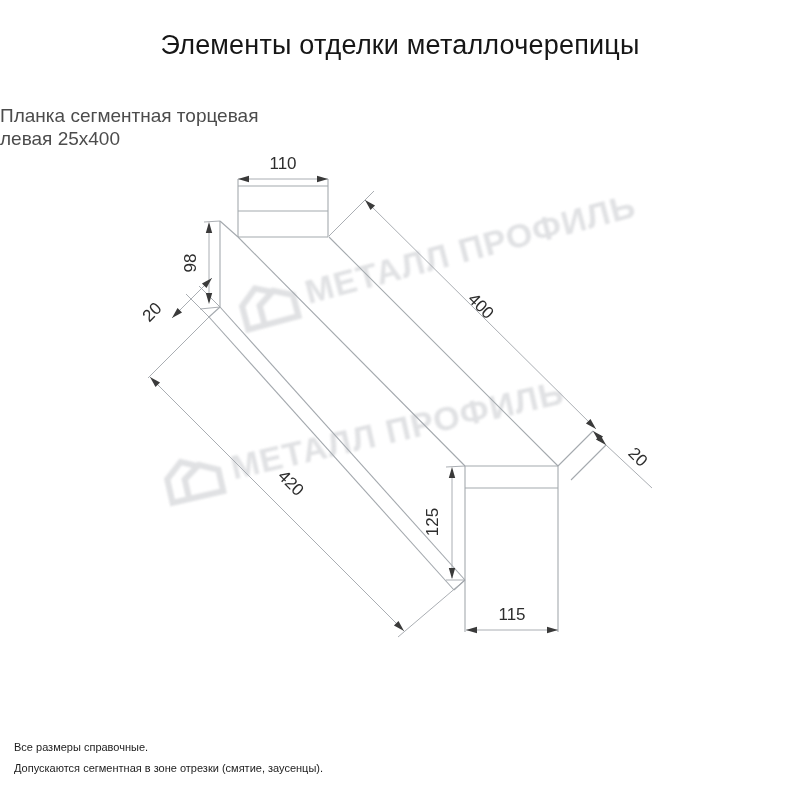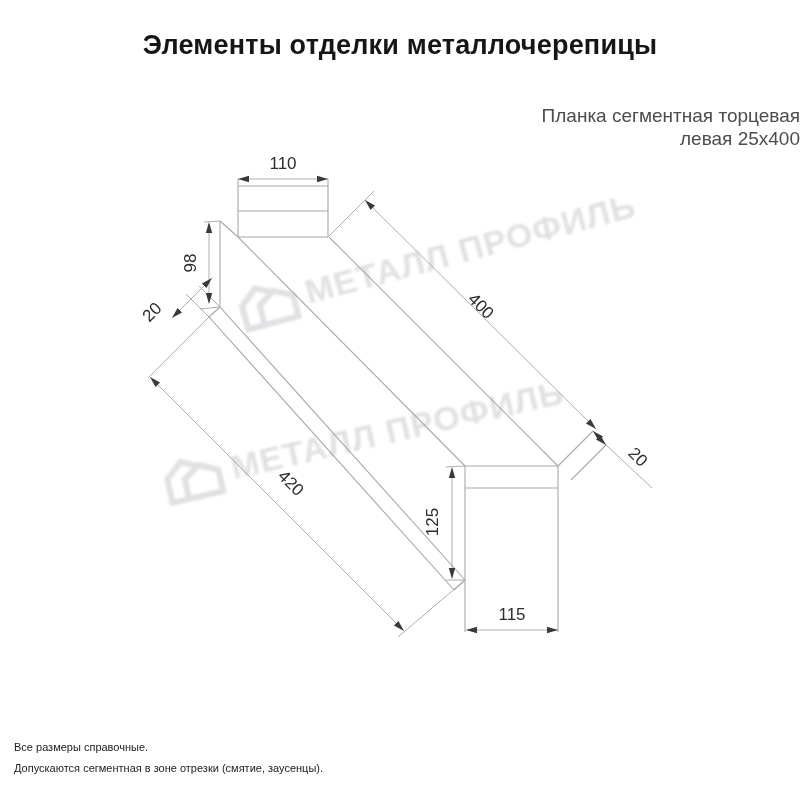--- a/index.html
+++ b/index.html
@@ -1,20 +1,20 @@
 <!DOCTYPE html>
 <html><head>
 <meta charset="utf-8">
 <style>
   html,body{margin:0;padding:0;background:#fff;}
   .page{position:relative;width:800px;height:800px;background:#ffffff;overflow:hidden;
         font-family:"Liberation Sans",sans-serif;}
   .title{position:absolute;top:30px;left:0;width:100%;margin:0;text-align:center;
-         font-size:27px;font-weight:bold;color:#161616;letter-spacing:.2px;}
-  .subtitle{position:absolute;top:104px;left:0;width:100%;text-align:right;
+         font-size:27px;font-weight:normal;color:#161616;letter-spacing:.2px;}
+  .subtitle{position:absolute;top:104px;left:0;width:100%;text-align:left;
             font-size:19px;line-height:23px;color:#4c4c4c;}
   .notes{position:absolute;left:14px;top:737px;font-size:11px;line-height:21px;color:#1c1c1c;}
   .wm{position:absolute;display:flex;align-items:center;gap:10px;white-space:nowrap;
       color:#c7c9cd;font-weight:bold;font-size:34px;letter-spacing:1px;opacity:.55;
       filter:blur(1.3px);transform-origin:left center;}
   .wm1{left:240px;top:285px;transform:rotate(-15deg);}
   .wm2{left:165px;top:458px;transform:rotate(-13deg);}
   .wm svg{flex:0 0 auto;}
   #drawing{position:absolute;left:0;top:0;}
   .out{stroke:#a4a9ae;stroke-width:1.1;fill:none;}

